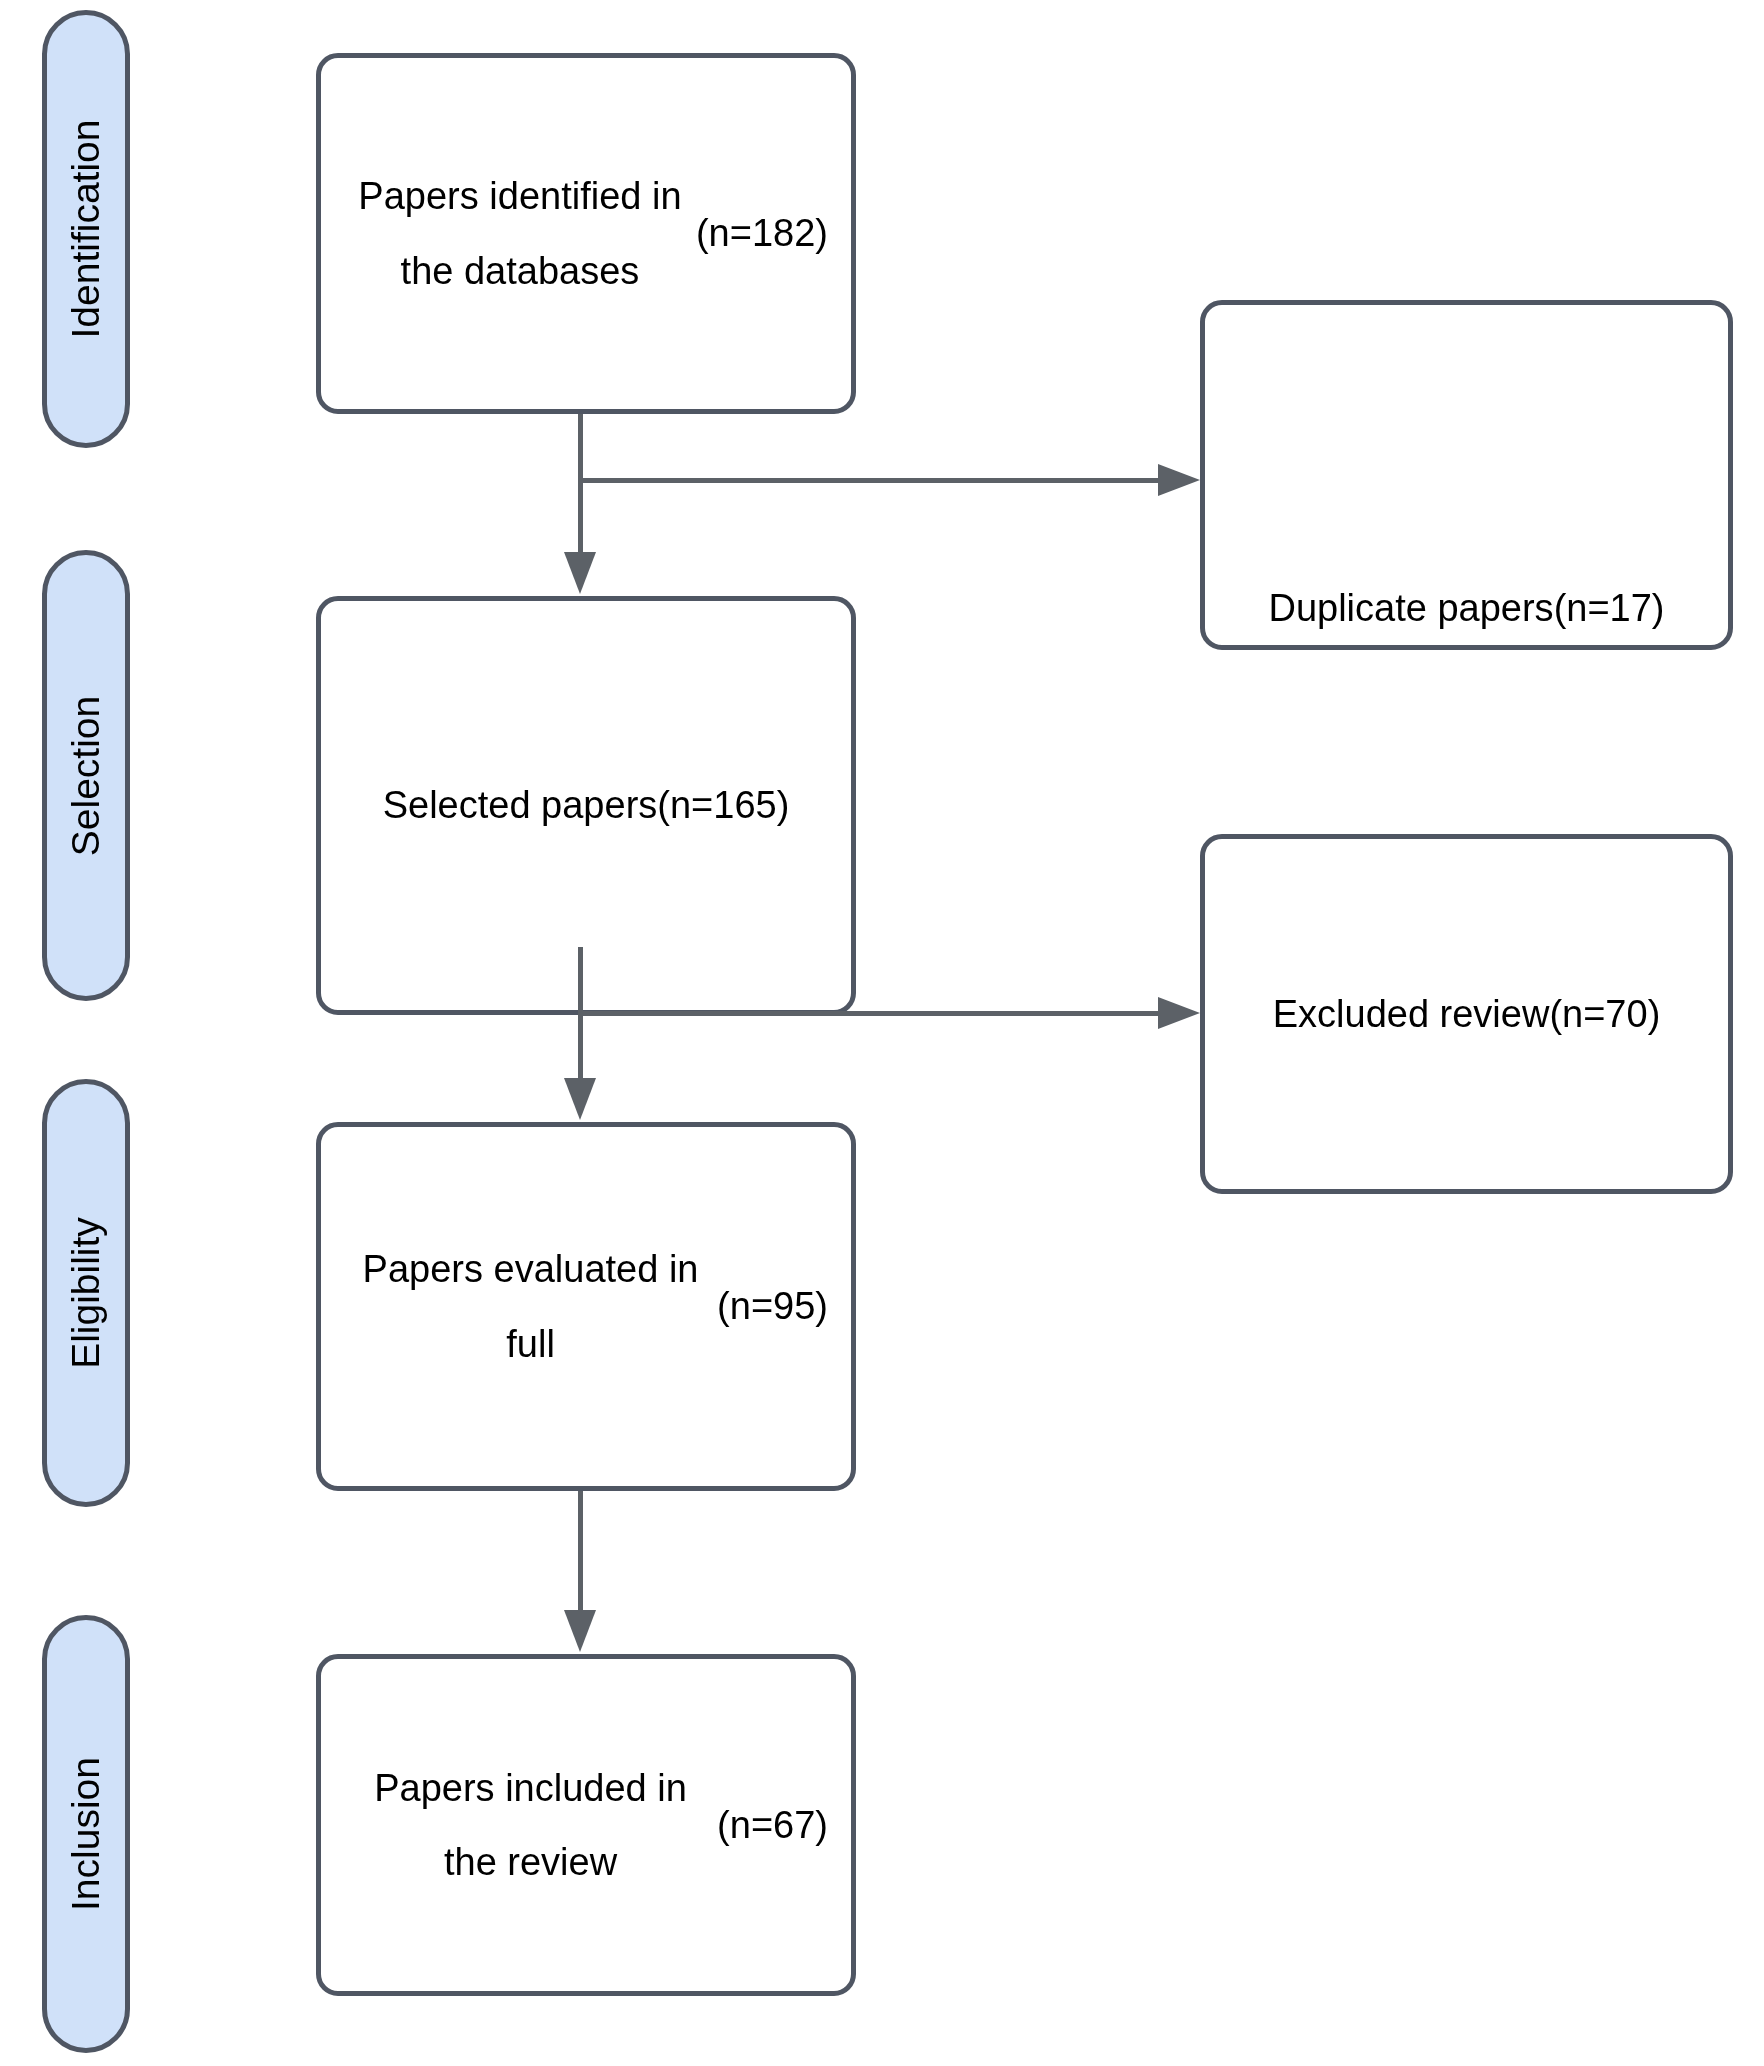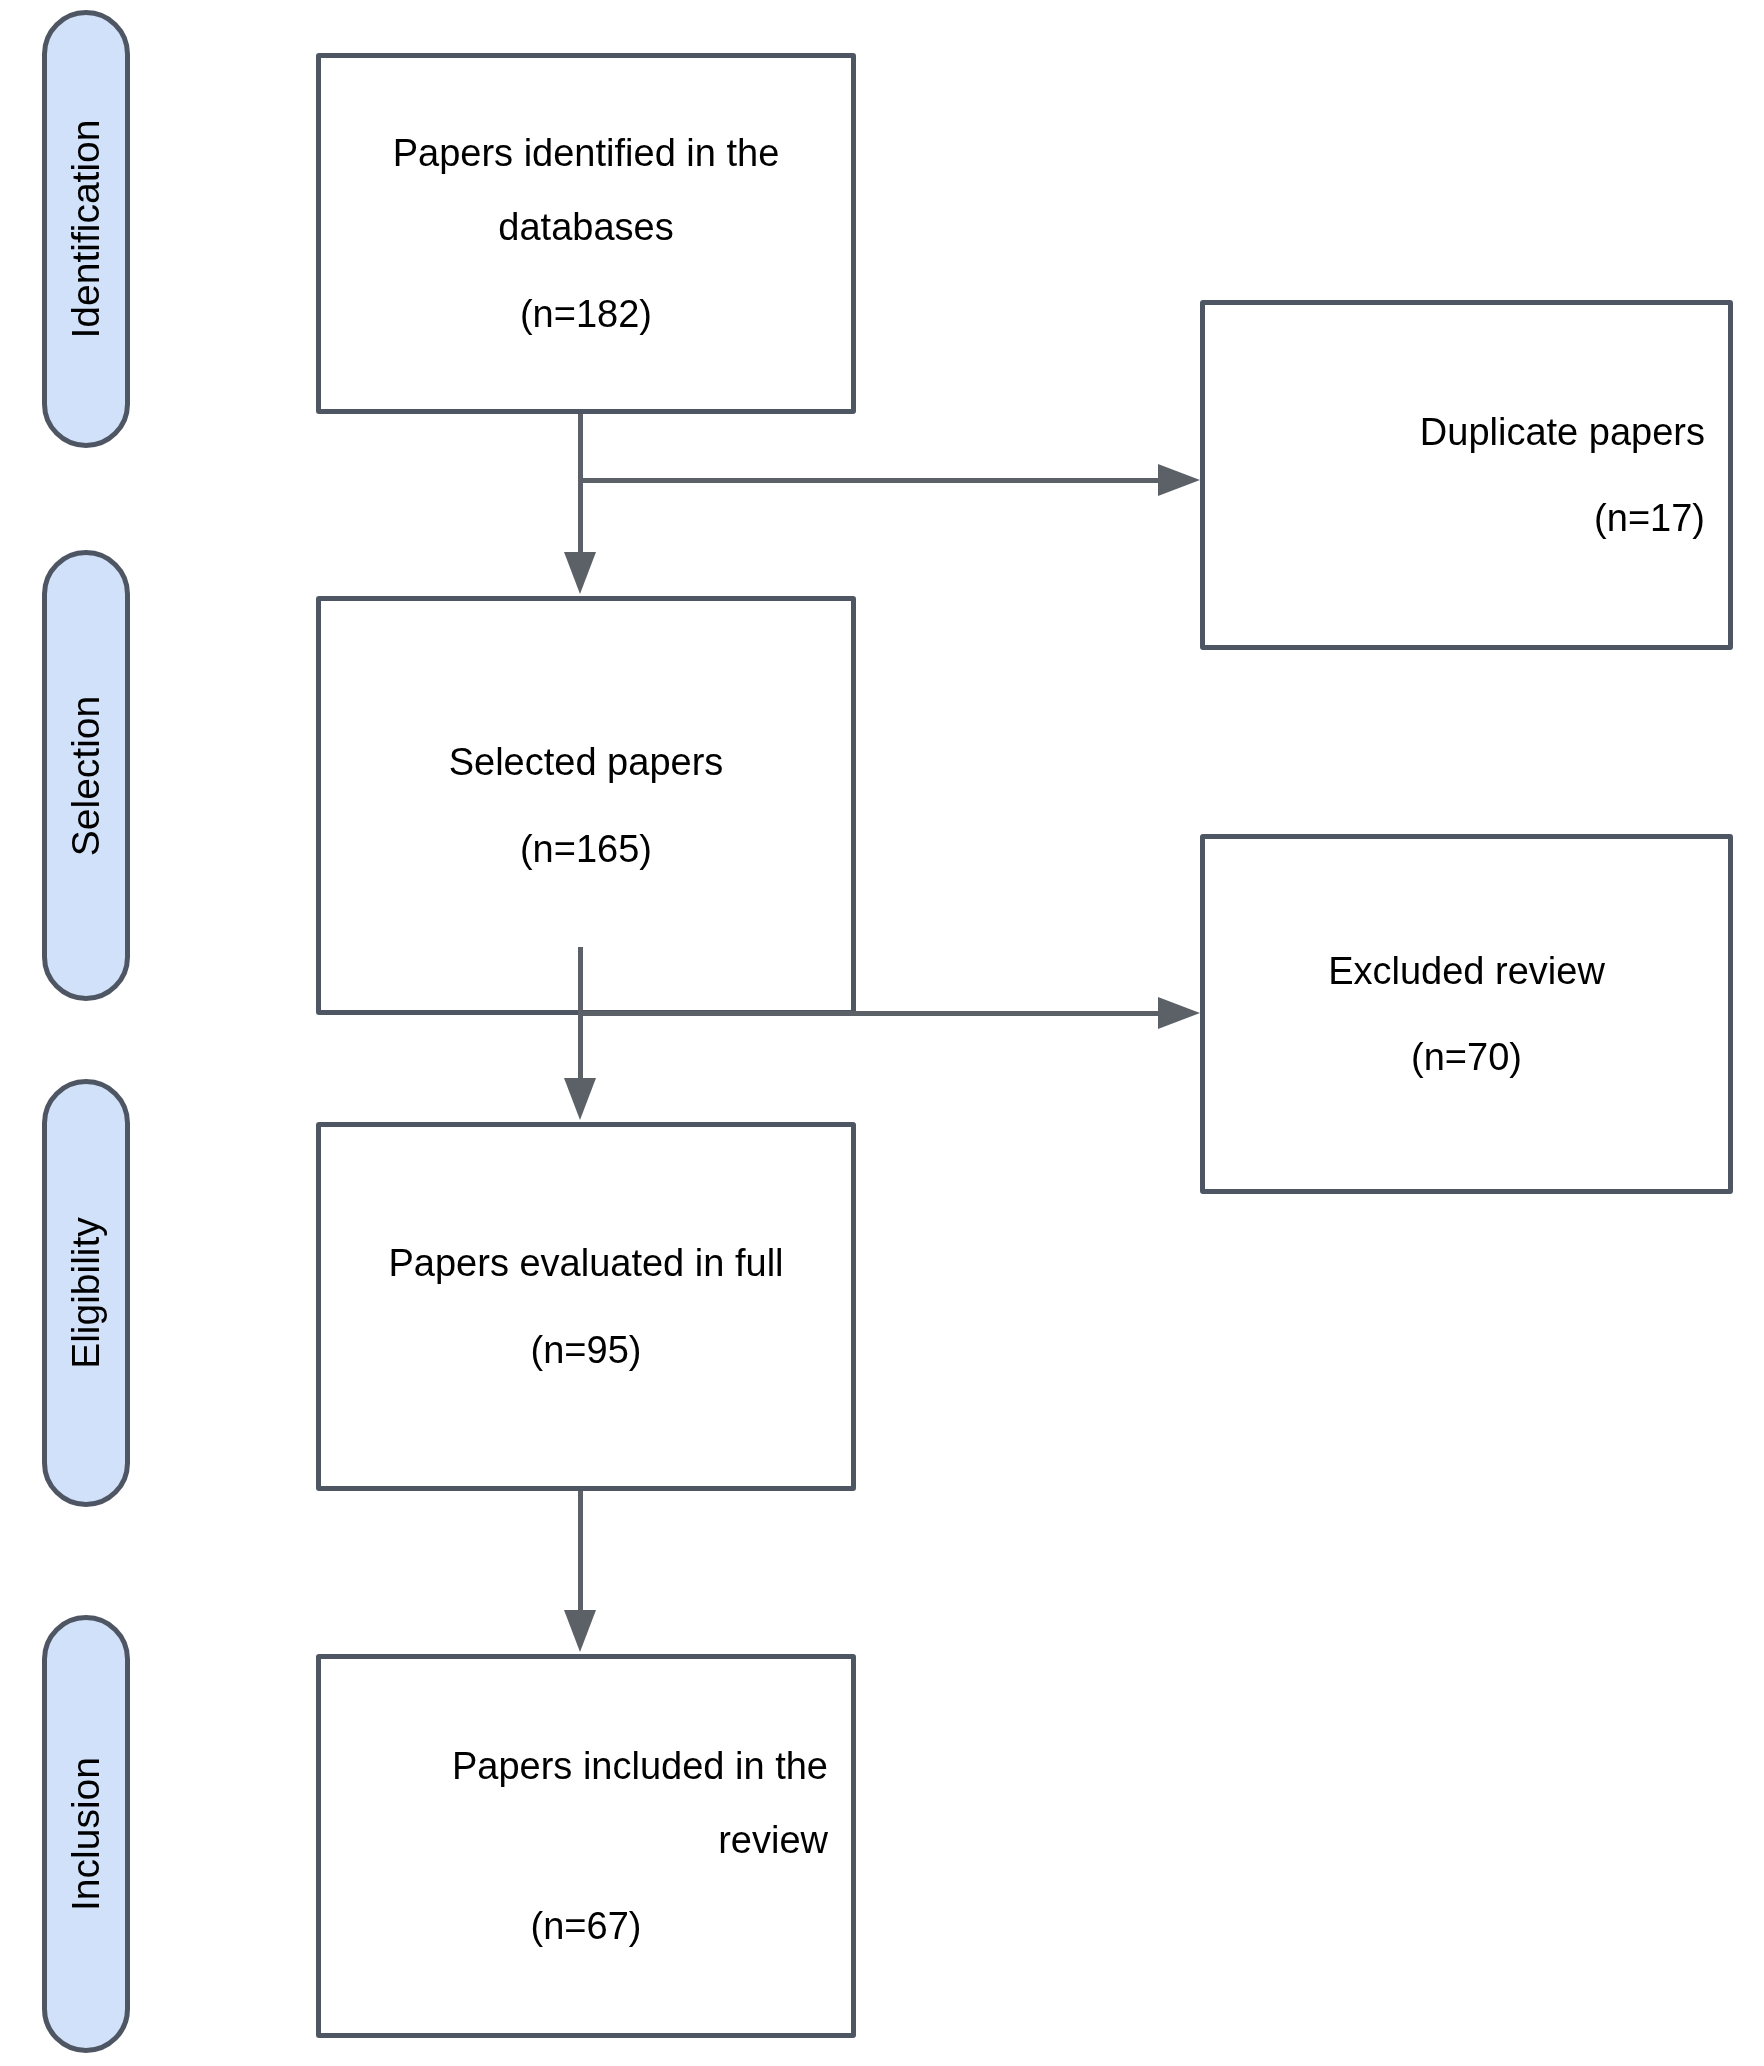--- a/index.html
+++ b/index.html
@@ -36,37 +36,36 @@
   .pill-2 { top: 550px;  height: 451px; }
   .pill-3 { top: 1079px; height: 428px; }
   .pill-4 { top: 1615px; height: 438px; }
 
   
   .node {
     position: absolute;
     box-sizing: border-box;
     background: var(--node-fill, #ffffff);
     border: 5.4px solid var(--node-border, #4f5663);
-    border-radius: 3px;
+    border-radius: 22px;
     display: flex;
-    flex-direction: column;
+    flex-direction: row;
     align-items: center;
     justify-content: center;
     text-align: center;
     font-size: 38px;
     line-height: 1.95;
     padding: 0 23px;
-    gap: 12px;
   }
   .main-node { left: 316px;  width: 540px; }
   .side-node { left: 1200px; width: 533px; }
   .node-1 { top: 53px;   height: 361px; }
   .node-2 { top: 596px;  height: 419px; }
   .node-3 { top: 1122px; height: 369px; text-align: center; }
-  .node-4 { top: 1654px; height: 384px; text-align: right; }
+  .node-4 { top: 1654px; height: 342px; }
   .snode-1 { top: 300px;  height: 350px; align-items: flex-end; }
   .snode-2 { top: 834px; height: 360px; }
   .node .line { display: block; }
 
   
   .vline {
     position: absolute;
     left: 578px;
     width: 4.8px;
     background: var(--arrow, #5c6167);

